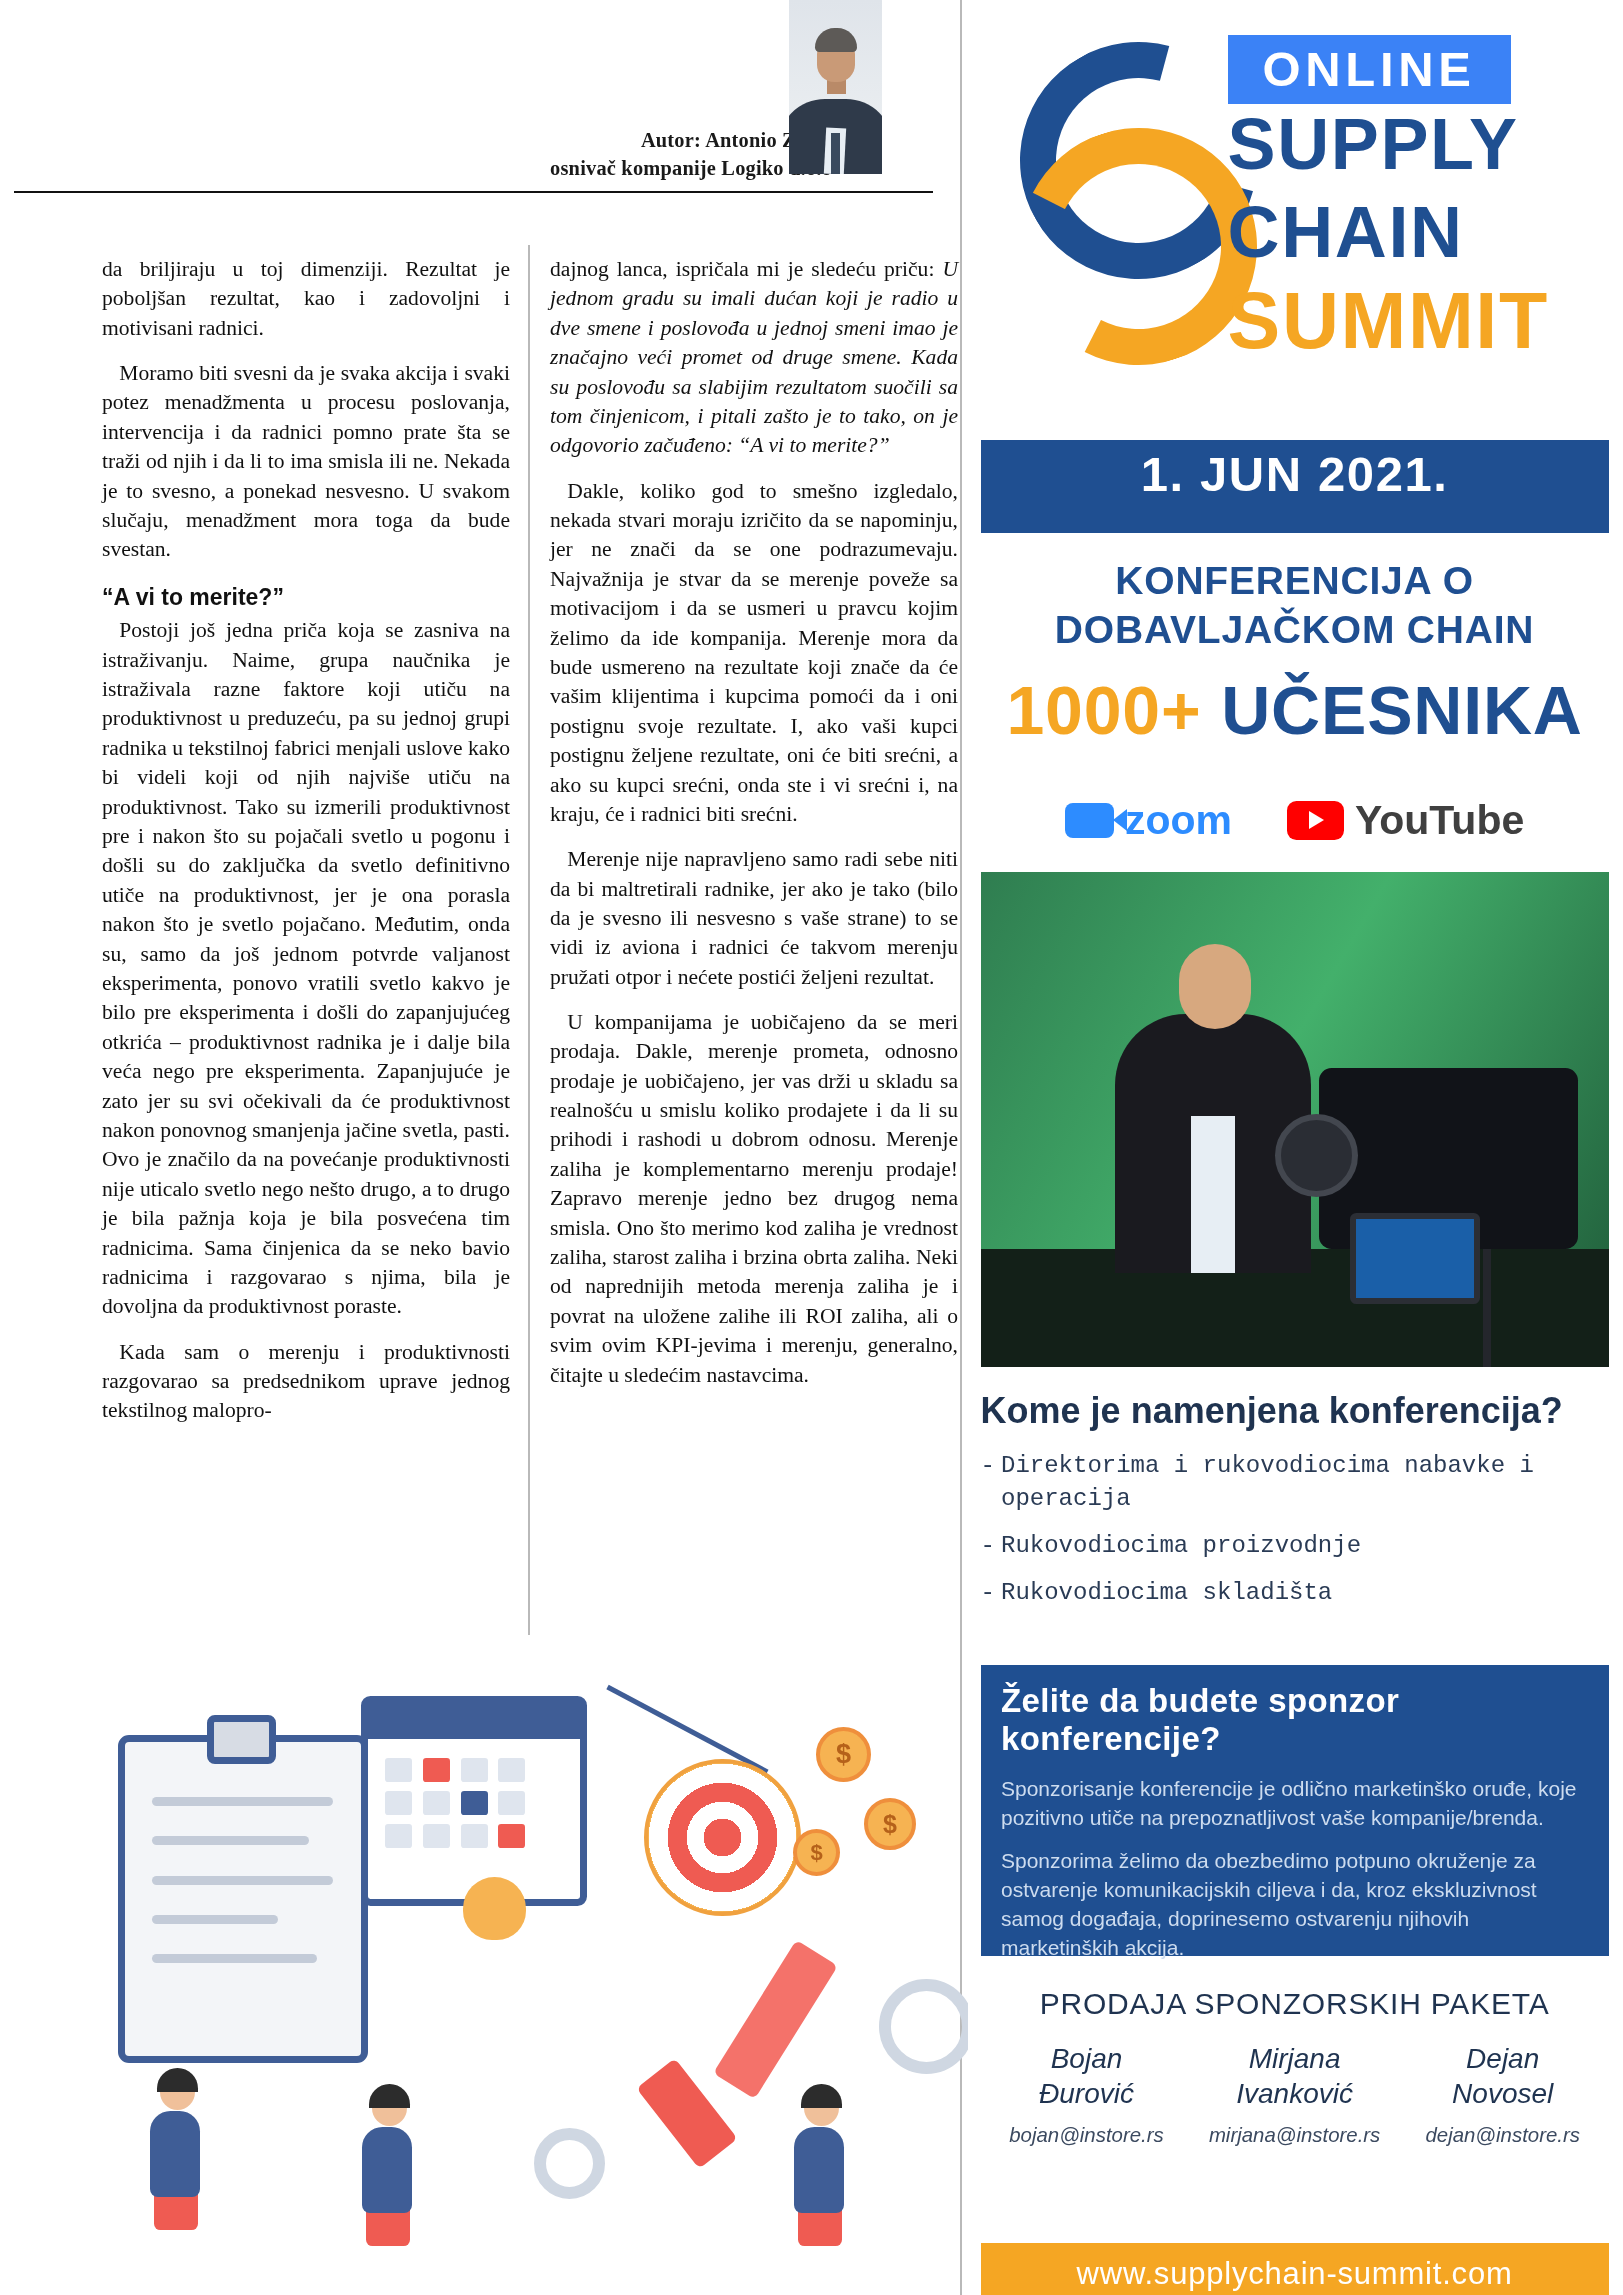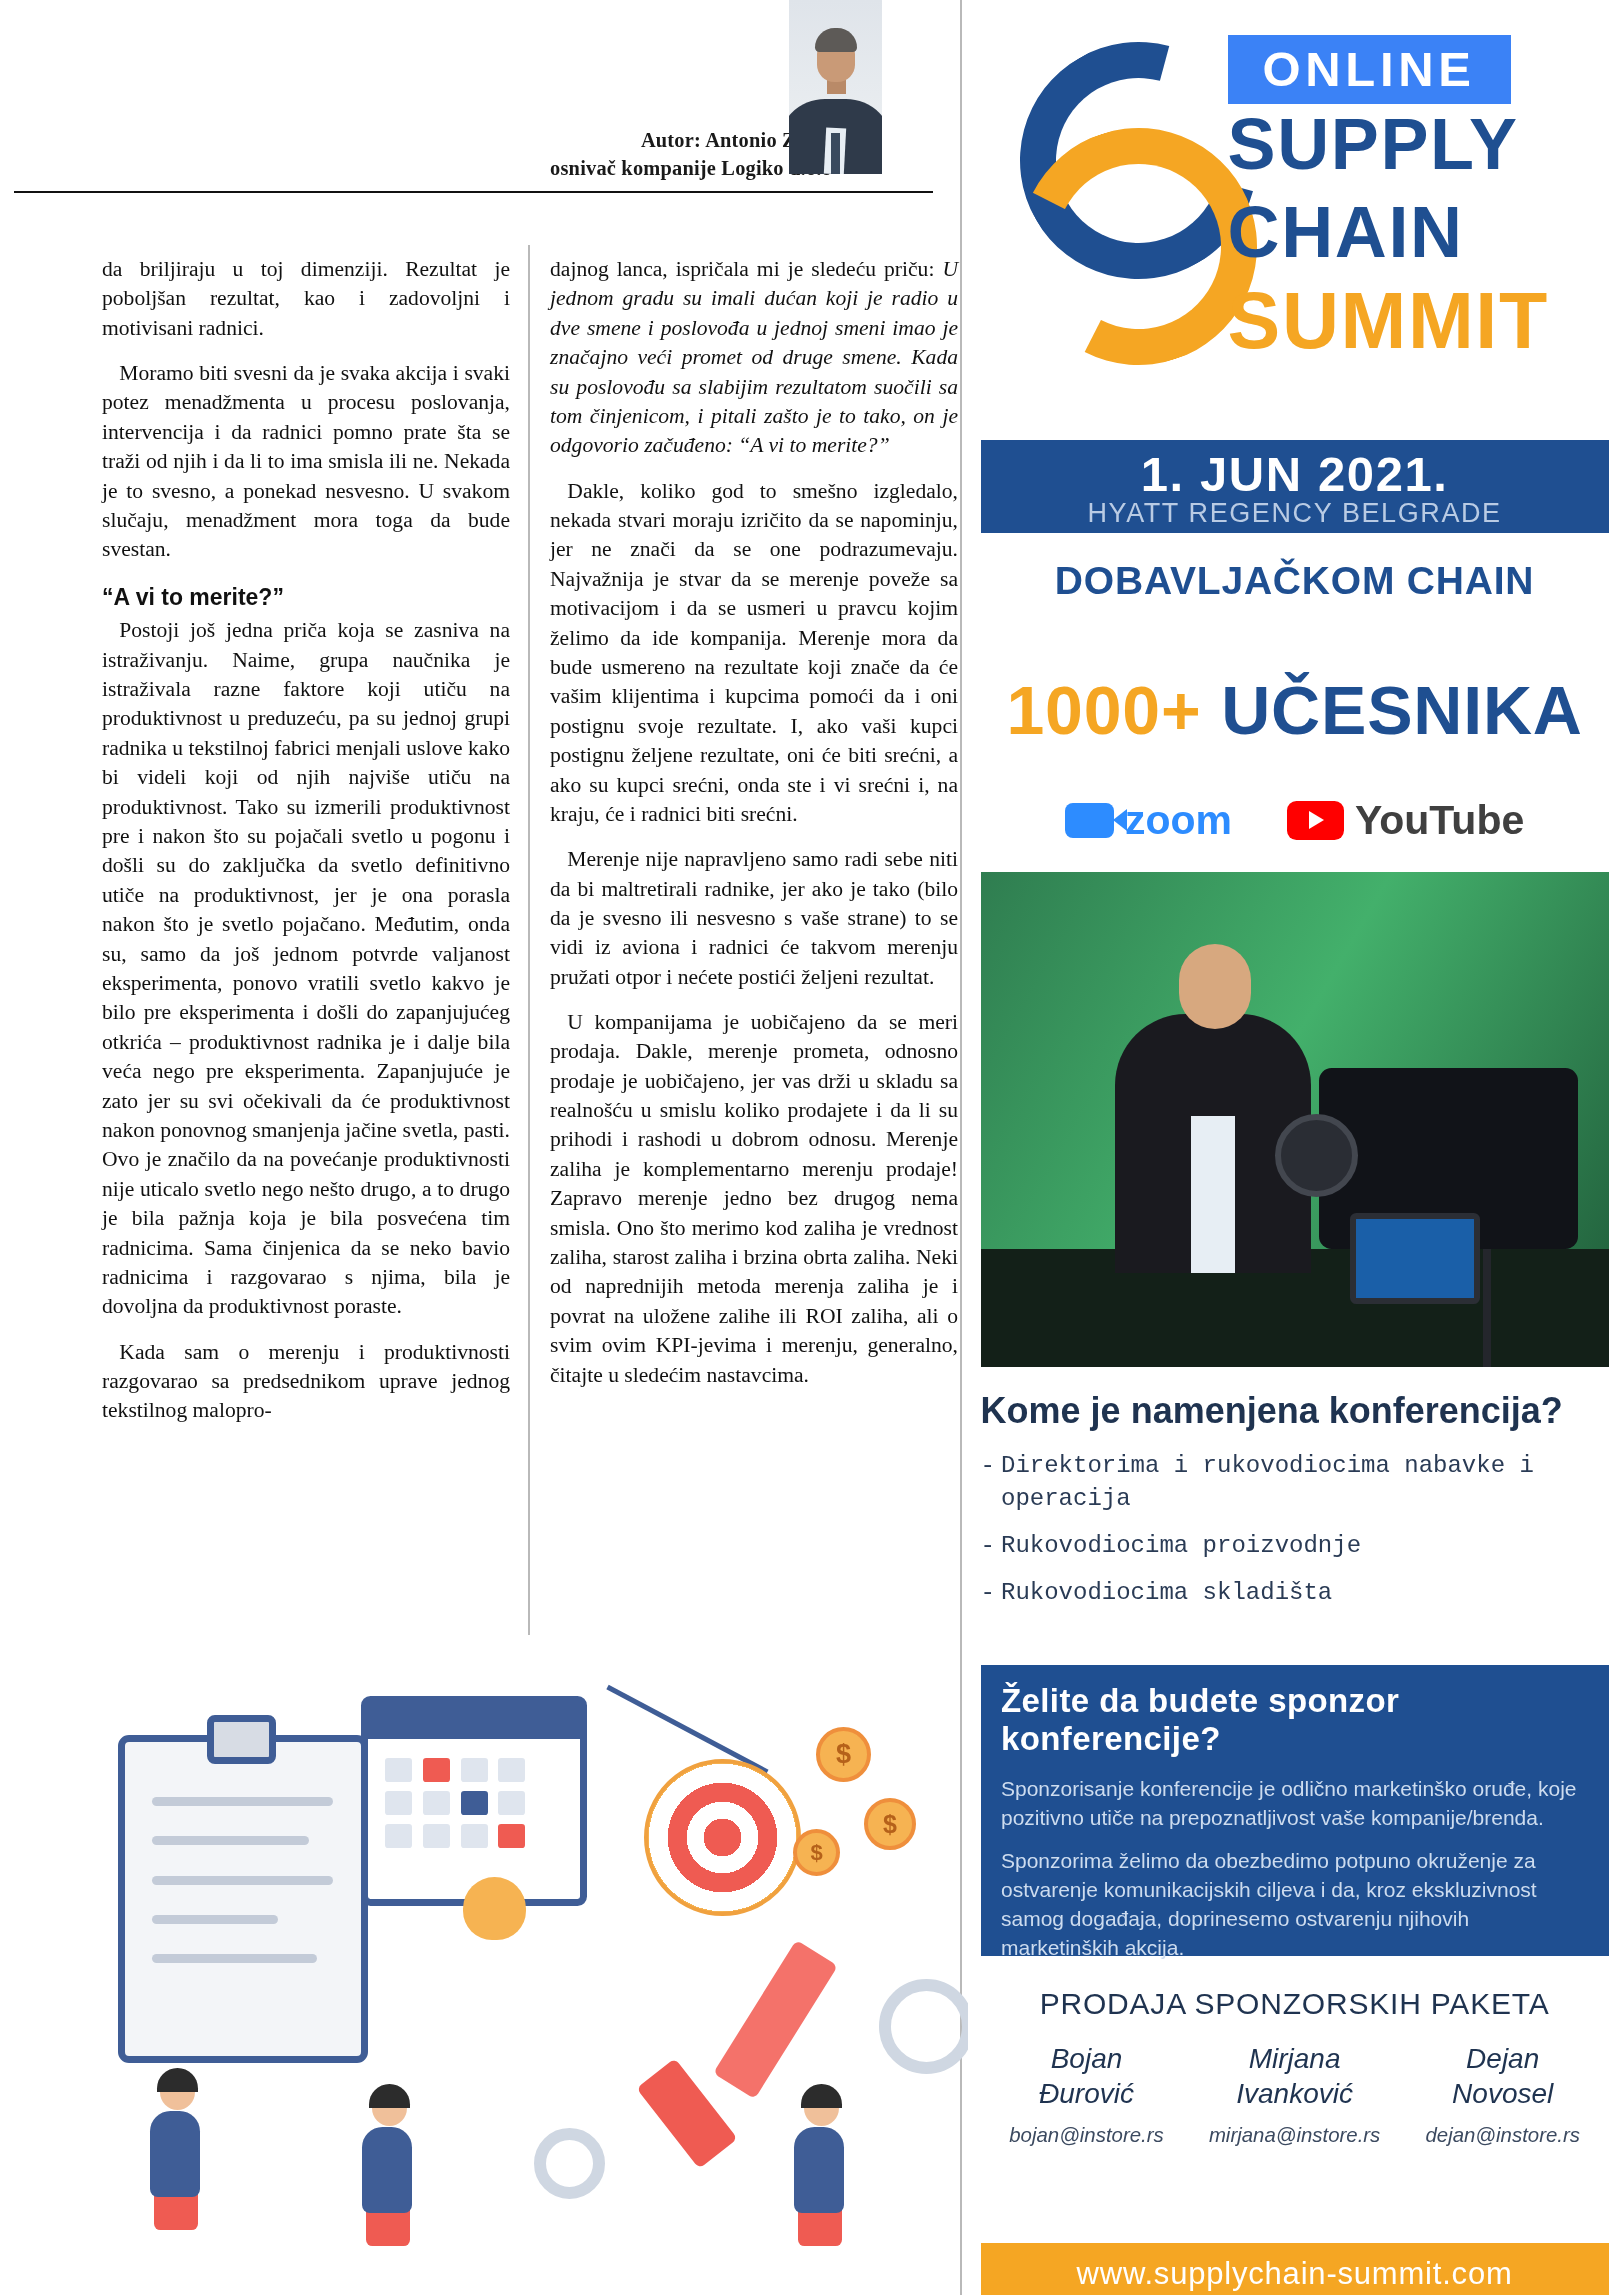--- a/index.html
+++ b/index.html
@@ -741,24 +741,24 @@
       <div class="ring-org"></div>
     </div>
     <div class="ad-online">ONLINE</div>
     <div class="ad-word w1">SUPPLY</div>
     <div class="ad-word w2">CHAIN</div>
     <div class="ad-word w3">SUMMIT</div>
   </div>
 
   <div class="ad-date">
     <div class="d1">1. JUN 2021.</div>
-    <div class="d2">HYATT REGENCY BELGRADE</div>
   </div>
 
   <div class="ad-conf">
+    <div>KONFERENCIJA O</div>
     <div>DOBAVLJAČKOM CHAIN</div>
   </div>
 
   <div class="ad-participants">
     <span>1000+</span>
     <span class="w">UČESNIKA</span>
   </div>
 
   <div class="ad-platforms">
     <div class="plat zoom">

